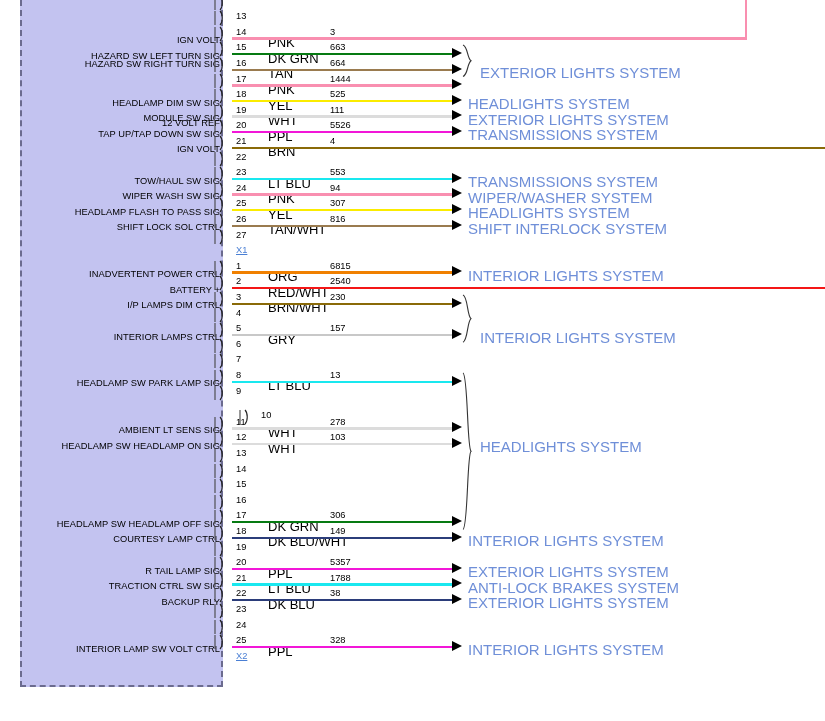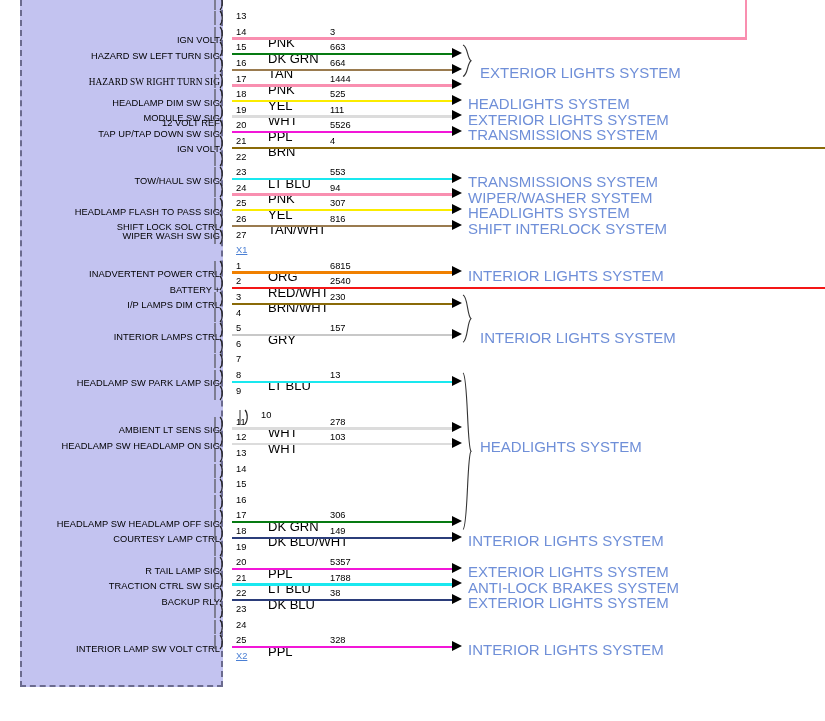--- a/index.html
+++ b/index.html
@@ -96,21 +96,21 @@
             <path d="M7 1 C10 4, 10 12, 7 15" stroke="#222" stroke-width="1.1" fill="none"></path>
           </svg>
         </div>
         <div class="pinno">15</div>
         <div class="clr">DK GRN</div>
         <div class="cir">663</div>
         <div class="arrow" style="left: 452px;"></div>
         <div class="wire" style="background: rgb(6, 122, 18); width: 220px;"></div>
       </div>
       <div class="row" style="top: 55.4px;">
-        <div class="pinlabel" style="top: 22px; font-family: Liberation Serif, serif;">HAZARD SW RIGHT TURN SIG</div>
+        <div class="pinlabel" style="top: 4px;">HAZARD SW RIGHT TURN SIG</div>
         <div class="brk">
           <svg width="12" height="16" viewBox="0 0 12 16">
             <path d="M2 1 L2 15" stroke="#444" stroke-width="1.1" fill="none"></path>
             <path d="M7 1 C10 4, 10 12, 7 15" stroke="#222" stroke-width="1.1" fill="none"></path>
           </svg>
         </div>
         <div class="pinno">16</div>
         <div class="clr">TAN</div>
         <div class="cir">664</div>
         <div class="arrow" style="left: 452px;"></div>
@@ -207,21 +207,21 @@
           </svg>
         </div>
         <div class="pinno">23</div>
         <div class="clr">LT BLU</div>
         <div class="cir">553</div>
         <div class="arrow" style="left: 452px;"></div>
         <div class="wire" style="background: rgb(25, 232, 239); width: 220px;"></div>
         <div class="sys" style="color: rgb(111, 143, 216); left: 468px;">TRANSMISSIONS SYSTEM</div>
       </div>
       <div class="row" style="top: 180.2px;">
-        <div class="pinlabel" style="top: 11.1px; margin-top: 40px;">WIPER WASH SW SIG</div>
+        <div class="pinlabel" style="top: 11.1px;">WIPER WASH SW SIG</div>
         <div class="brk">
           <svg width="12" height="16" viewBox="0 0 12 16">
             <path d="M2 1 L2 15" stroke="#444" stroke-width="1.1" fill="none"></path>
             <path d="M7 1 C10 4, 10 12, 7 15" stroke="#222" stroke-width="1.1" fill="none"></path>
           </svg>
         </div>
         <div class="pinno">24</div>
         <div class="clr">PNK</div>
         <div class="cir">94</div>
         <div class="arrow" style="left: 452px;"></div>

